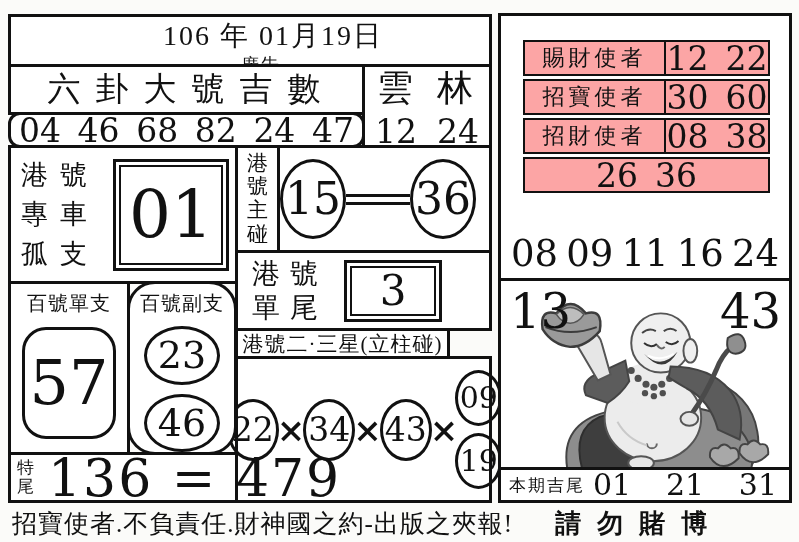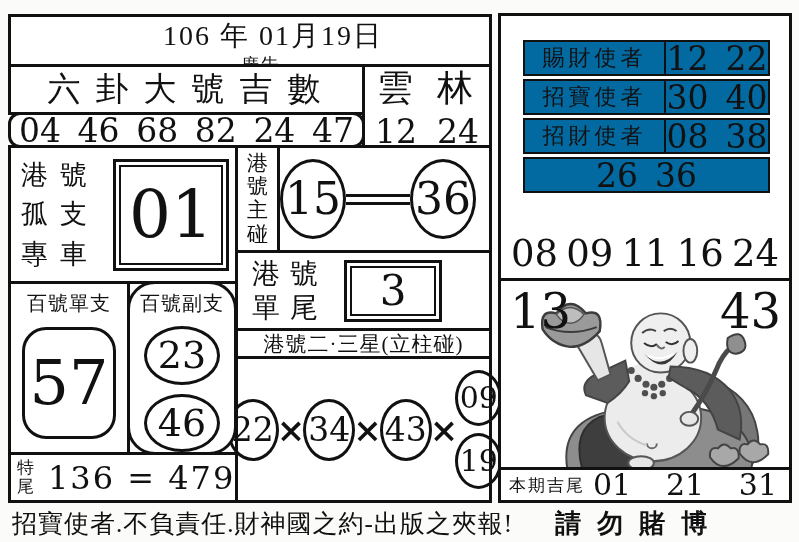--- a/index.html
+++ b/index.html
@@ -50,21 +50,21 @@
   .zp-c{width:66px;height:80px;font-size:44px;}
   .zp-link{width:64px;height:11px;border-top:3px solid var(--ink);border-bottom:3px solid var(--ink);}
 
   
   .danwei{left:235px;top:250px;width:257px;height:81px;display:flex;align-items:center;}
   .dw-label{margin-left:14px;font-size:28px;line-height:1.2;letter-spacing:10px;white-space:nowrap;}
   .dw-box{margin-left:16px;}
   .dw-box .dblbox-in{width:86px;height:50px;font-size:42px;}
 
   
-  .strip{left:235px;top:328px;width:257px;height:31px;}
+  .strip{left:235px;top:328px;width:215px;height:31px;}
   .strip span{font-size:21px;letter-spacing:1px;white-space:nowrap;}
 
   
   .combo{left:235px;top:356px;width:257px;height:147px;display:flex;align-items:center;
     justify-content:center;padding-left:2px;}
   .cb-c{width:52px;height:62px;font-size:33px;flex:none;}
   .cb-x{font-size:34px;font-weight:600;margin:0 -2px;z-index:2;}
   .cb-stack{display:flex;flex-direction:column;gap:7px;margin-left:-1px;}
   .cb-s{width:47px;height:56px;font-size:30px;}
 
@@ -72,26 +72,26 @@
   .hmain{left:8px;top:281px;width:122px;height:174px;display:flex;flex-direction:column;align-items:center;}
   .hsub{left:127px;top:281px;width:110px;height:174px;display:flex;flex-direction:column;align-items:center;border-radius:28px;}
   .h-label{font-size:20px;white-space:nowrap;margin-top:6px;letter-spacing:1px;}
   .h57{margin-top:10px;border:3px solid var(--ink);border-radius:24px;width:94px;height:112px;
     display:flex;align-items:center;justify-content:center;font-size:62px;}
   .sub-c{width:76px;height:74px;font-size:38px;margin-top:9px;}
 
   
   .tewei{left:8px;top:452px;width:230px;height:51px;display:flex;align-items:center;}
   .tw-label{display:flex;flex-direction:column;margin-left:6px;font-size:17px;line-height:1.1;}
-  .tw-eq{font-size:32px;margin-left:14px;white-space:nowrap;letter-spacing:2px;}
+  .tw-eq{font-size:52px;margin-left:14px;white-space:nowrap;letter-spacing:2px;}
 
   
   .rblock{left:498px;top:13px;width:294px;height:490px;}
   .mtable{position:absolute;left:22px;top:24px;width:247px;}
-  .mrow{display:flex;border:2px solid var(--ink);height:36px;margin-bottom:3px;background:#0369a1;}
+  .mrow{display:flex;border:2px solid var(--ink);height:36px;margin-bottom:3px;background:#fca5a5;}
   .mname{width:141px;border-right:2px solid var(--ink);display:flex;align-items:center;
     justify-content:center;font-size:22px;letter-spacing:4px;white-space:nowrap;}
   .mvals{flex:1;display:flex;align-items:center;justify-content:center;gap:17px;font-size:33px;}
   .rnums{position:absolute;left:2px;top:213px;width:284px;height:48px;display:flex;
     align-items:center;justify-content:space-between;padding:0 8px;font-size:37px;}
   .lower{position:absolute;left:0;top:262px;right:0;bottom:0;border-top:3px solid var(--ink);}
   .lucky-l{position:absolute;left:9px;top:6px;font-size:48px;z-index:3;}
   .lucky-r{position:absolute;right:8px;top:6px;font-size:48px;z-index:3;}
   .buddha{position:absolute;left:12px;top:2px;width:266px;height:188px;z-index:1;}
   .benqi{position:absolute;left:0;right:0;bottom:0;height:33px;border-top:3px solid var(--ink);
@@ -135,22 +135,22 @@
     <div class="region-name">雲林</div>
     <div class="region-nums num">
       <span>12</span>
       <span>24</span>
     </div>
   </div>
 
   <div class="cell solo">
     <div class="solo-label">
       <div>港號</div>
+      <div>專車</div>
       <div>孤支</div>
-      <div>專車</div>
     </div>
     <div class="dblbox solo-box">
       <div class="dblbox-in num">01</div>
     </div>
   </div>
 
   <div class="cell zhupeng">
     <div class="zp-label">
       <span>港</span>
       <span>號</span>
@@ -216,21 +216,21 @@
         <div class="mname">賜財使者</div>
         <div class="mvals num">
             <span>12</span>
             <span>22</span>
           </div>
       </div>
       <div class="mrow">
         <div class="mname">招寶使者</div>
         <div class="mvals num">
             <span>30</span>
-            <span>40</span>
+            <span>60</span>
           </div>
       </div>
       <div class="mrow">
         <div class="mname">招財使者</div>
         <div class="mvals num">
             <span>08</span>
             <span>38</span>
           </div>
       </div>
       <div class="mrow">

